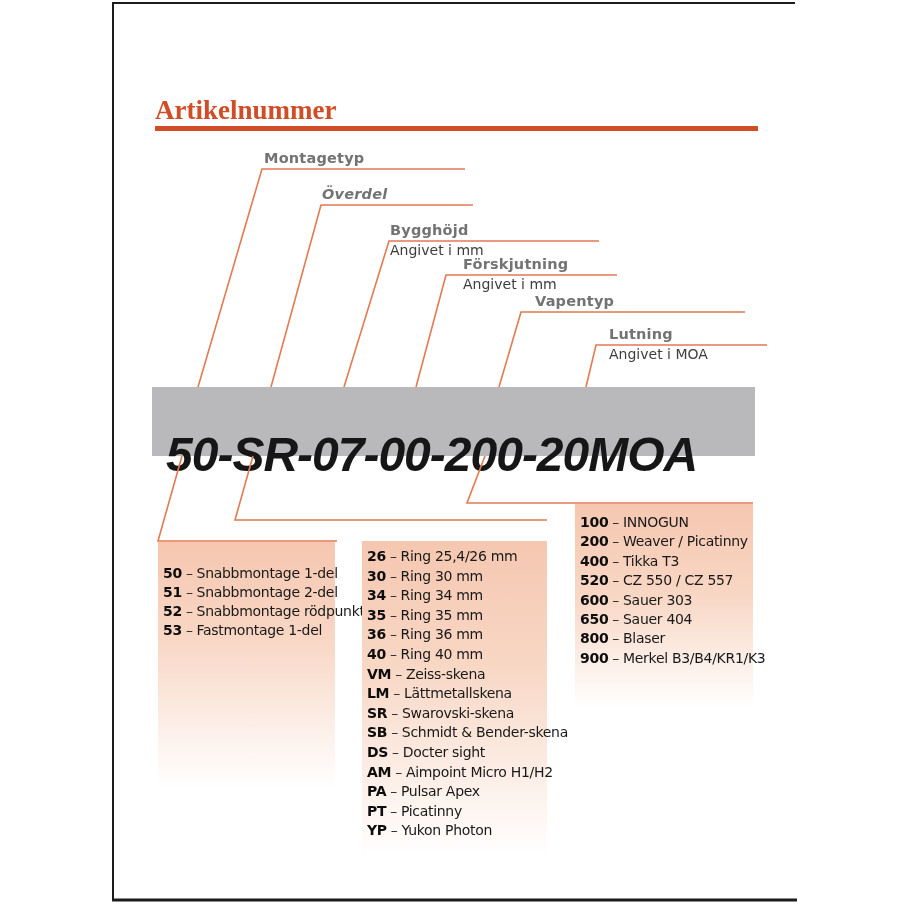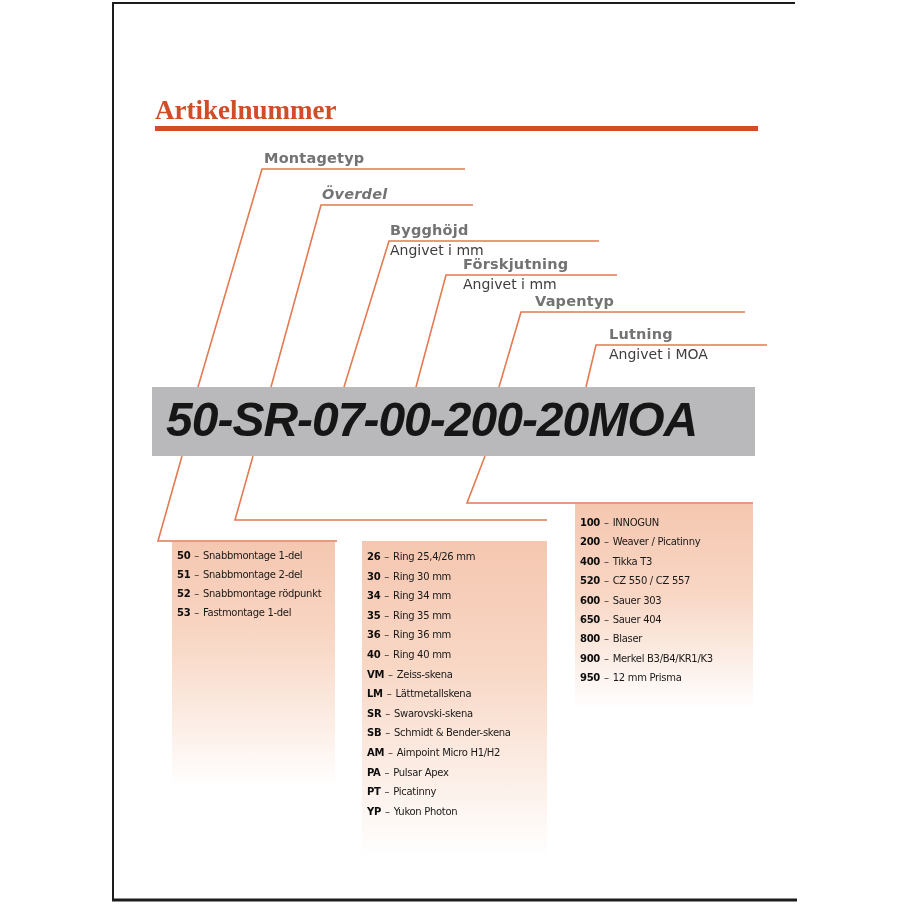--- a/index.html
+++ b/index.html
@@ -31,39 +31,39 @@
 
   
   #artnum-bar {
     left:152px; top:387px; width:603px; height:69px;
     background:#b9b9bc;
   }
   #artnum-text {
     display:block; padding-left:14px; line-height:66px;
     font-family:"Liberation Sans", sans-serif;
     font-style:italic; font-weight:bold; font-size:48px;
-    letter-spacing:-1px; color:#161616; white-space:nowrap;
+    letter-spacing:-1px; color:#161616; white-space:nowrap;margin-top:35px;
   }
 
   
   .box { position:absolute; box-sizing:border-box; }
   #box-montagetyp {
-    left:172px; top:542px; width:163px; height:245px; padding-top:4px;
+    left:158px; top:542px; width:177px; height:245px; padding-top:22px;
     background:linear-gradient(180deg,#f5c7b0 0%, #f8d7c5 40%, rgba(255,255,255,0) 100%);
   }
   #box-overdel {
     left:362px; top:520px; width:185px; height:315px; padding-top:6px;
     background:linear-gradient(180deg,#f5c7b0 0%, #f8d7c5 40%, rgba(255,255,255,0) 100%);
     margin-top:21px;
   }
   #box-vapentyp {
     left:575px; top:504px; width:178px; height:205px; padding-top:9px;
     background:linear-gradient(180deg,#f5c7b0 0%, #f8d7c5 45%, rgba(255,255,255,0) 100%);
   }
-  .row { padding-left:5px; white-space:nowrap; font-size:10px; letter-spacing:-0.3px; color:#191919; }
+  .row { padding-left:5px; white-space:nowrap; font-size:14px; letter-spacing:-0.3px; color:#191919; }
   #box-montagetyp .row { line-height:19px; }
   #box-overdel    .row { line-height:19.6px; }
   #box-vapentyp   .row { line-height:19.4px; }
   .code { font-weight:bold; color:#0d0d0d; }
   .sep  { padding:0 4px; color:#333333; }
 
   
   #lines { left:0; top:0; pointer-events:none; }
 </style>
 </head>
@@ -112,38 +112,38 @@
       <div class="row"><span class="code">26</span><span class="sep">–</span><span>Ring 25,4/26 mm</span></div>
       <div class="row"><span class="code">30</span><span class="sep">–</span><span>Ring 30 mm</span></div>
       <div class="row"><span class="code">34</span><span class="sep">–</span><span>Ring 34 mm</span></div>
       <div class="row"><span class="code">35</span><span class="sep">–</span><span>Ring 35 mm</span></div>
       <div class="row"><span class="code">36</span><span class="sep">–</span><span>Ring 36 mm</span></div>
       <div class="row"><span class="code">40</span><span class="sep">–</span><span>Ring 40 mm</span></div>
       <div class="row"><span class="code">VM</span><span class="sep">–</span><span>Zeiss-skena</span></div>
       <div class="row"><span class="code">LM</span><span class="sep">–</span><span>Lättmetallskena</span></div>
       <div class="row"><span class="code">SR</span><span class="sep">–</span><span>Swarovski-skena</span></div>
       <div class="row"><span class="code">SB</span><span class="sep">–</span><span>Schmidt &amp; Bender-skena</span></div>
+      <div class="row"><span class="code">DS</span><span class="sep">–</span><span>Docter sight</span></div>
       <div class="row"><span class="code">AM</span><span class="sep">–</span><span>Aimpoint Micro H1/H2</span></div>
       <div class="row"><span class="code">PA</span><span class="sep">–</span><span>Pulsar Apex</span></div>
       <div class="row"><span class="code">PT</span><span class="sep">–</span><span>Picatinny</span></div>
       <div class="row"><span class="code">YP</span><span class="sep">–</span><span>Yukon Photon</span></div>
     </div>
 </div>
 
 <div class="box" id="box-vapentyp">
   <div>
       <div class="row"><span class="code">100</span><span class="sep">–</span><span>INNOGUN</span></div>
       <div class="row"><span class="code">200</span><span class="sep">–</span><span>Weaver / Picatinny</span></div>
       <div class="row"><span class="code">400</span><span class="sep">–</span><span>Tikka T3</span></div>
       <div class="row"><span class="code">520</span><span class="sep">–</span><span>CZ 550 / CZ 557</span></div>
       <div class="row"><span class="code">600</span><span class="sep">–</span><span>Sauer 303</span></div>
       <div class="row"><span class="code">650</span><span class="sep">–</span><span>Sauer 404</span></div>
       <div class="row"><span class="code">800</span><span class="sep">–</span><span>Blaser</span></div>
       <div class="row"><span class="code">900</span><span class="sep">–</span><span>Merkel B3/B4/KR1/K3</span></div>
-      <div class="row"><span class="code">950</span><span class="sep">–</span><span>12 mm Prisma</span></div>
     </div>
 </div>
 
 <svg id="lines" class="abs" width="908" height="908" viewBox="0 0 908 908">
 
   <g stroke="#1c1c1c" fill="none">
     <line x1="113" y1="2" x2="113" y2="901" stroke-width="2"></line>
     <line x1="112" y1="3" x2="795" y2="3" stroke-width="2"></line>
     <line x1="112" y1="900" x2="797" y2="900" stroke-width="3"></line>
   </g>

